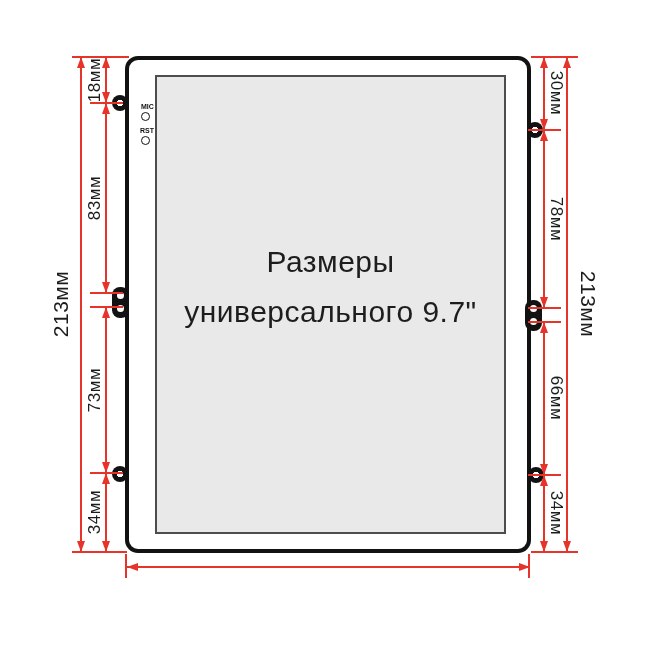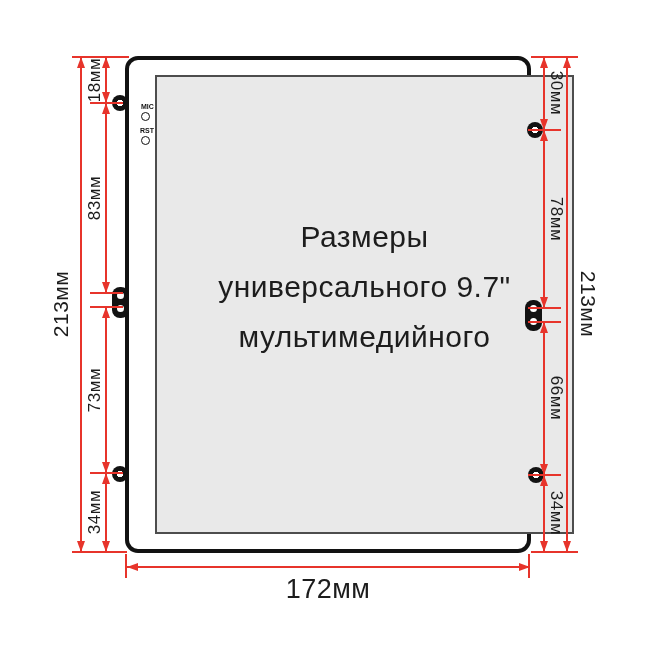--- a/index.html
+++ b/index.html
@@ -11,21 +11,21 @@
     color: var(--ink);
   }
   .canvas { position: relative; width: 650px; height: 648px; background: #fff; overflow: hidden; }
 
   
   .device {
     position: absolute; left: 125px; top: 56px; width: 406px; height: 497px;
     background: #fff; border: 4px solid #121212; border-radius: 13px;
   }
   .screen {
-    position: absolute; left: 155px; top: 75px; width: 419px; height: 459px;
+    position: absolute; left: 155px; top: 75px; width: 351px; height: 459px;
     background: #e9e9e9; border: 2px solid #4d4d4d;
     display: flex; align-items: center; justify-content: center;
   }
   .title {
     text-align: center; font-size: 30px; font-weight: 300; letter-spacing: 0.5px;
     line-height: 50px; color: #1d1d1d; transform: translateY(-18px); white-space: nowrap;
   }
 
   
   .tinylabel { position: absolute; font-size: 7px; font-weight: bold; letter-spacing: 0; color: #111; }
@@ -60,21 +60,20 @@
 </head>
 <body>
 
 <div class="canvas">
 
   <div class="device"></div>
   <div class="screen">
     <div class="title">
       <div>Размеры</div>
       <div>универсального 9.7"</div>
-      <div>мультимедийного</div>
     </div>
   </div>
 
   <div class="tinylabel" style="left:141px; top:103px;">MIC</div>
   <div class="tinycircle" style="left:141px; top:112px;"></div>
   <div class="tinylabel" style="left:140px; top:127px;">RST</div>
   <div class="tinycircle" style="left:141px; top:136px;"></div>
 
   <div class="donut" style="left:112px; top:95px;"></div>
   <div class="dconn" style="left:112px; top:287px;">
@@ -141,15 +140,14 @@
   <div class="dim-label cw" style="left:556px; top:93px;">30мм</div>
   <div class="dim-label cw" style="left:556px; top:219px;">78мм</div>
   <div class="dim-label cw" style="left:556px; top:398px;">66мм</div>
   <div class="dim-label cw" style="left:556px; top:513px;">34мм</div>
 
   <div class="vl" style="left:125px; top:554px; height:24px;"></div>
   <div class="vl" style="left:528px; top:554px; height:24px;"></div>
   <div class="hl" style="left:127px; top:566px; width:403px;"></div>
   <div class="arrow a-left" style="left:127px; top:563px;"></div>
   <div class="arrow a-right" style="left:519px; top:563px;"></div>
-  <div class="dim-label dim-bottom h" style="left:328px; top:589px;">172мм</div>
 
 </div>
 
 </body></html>

